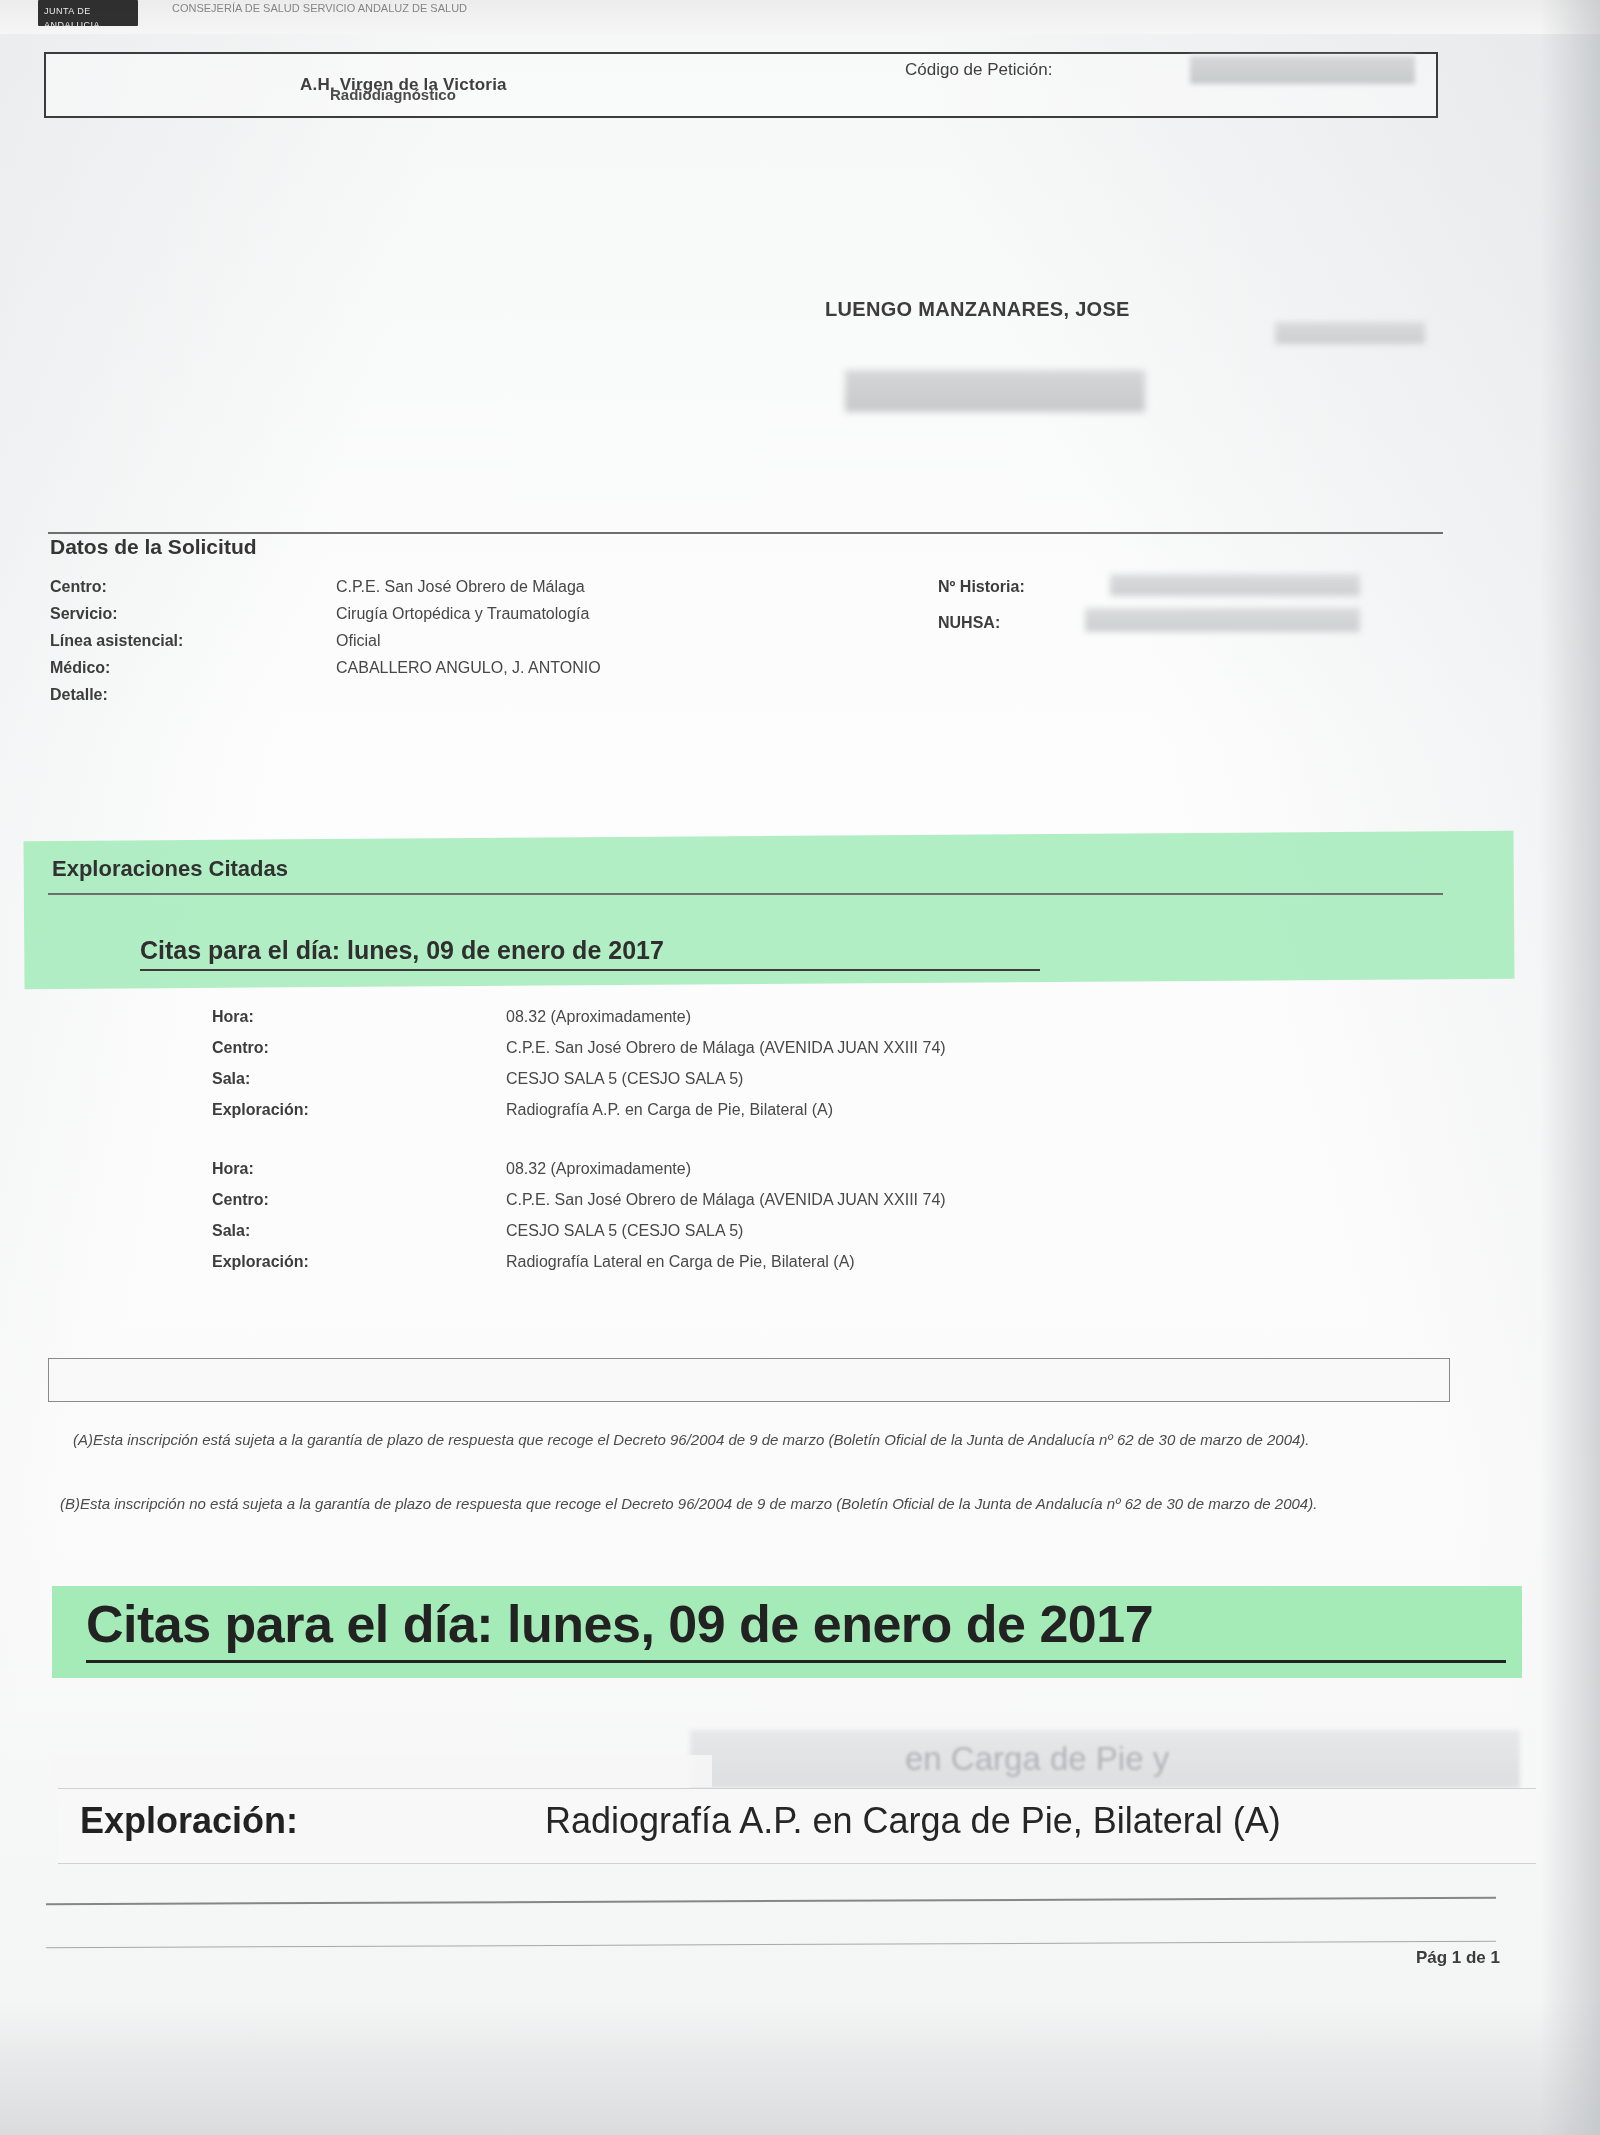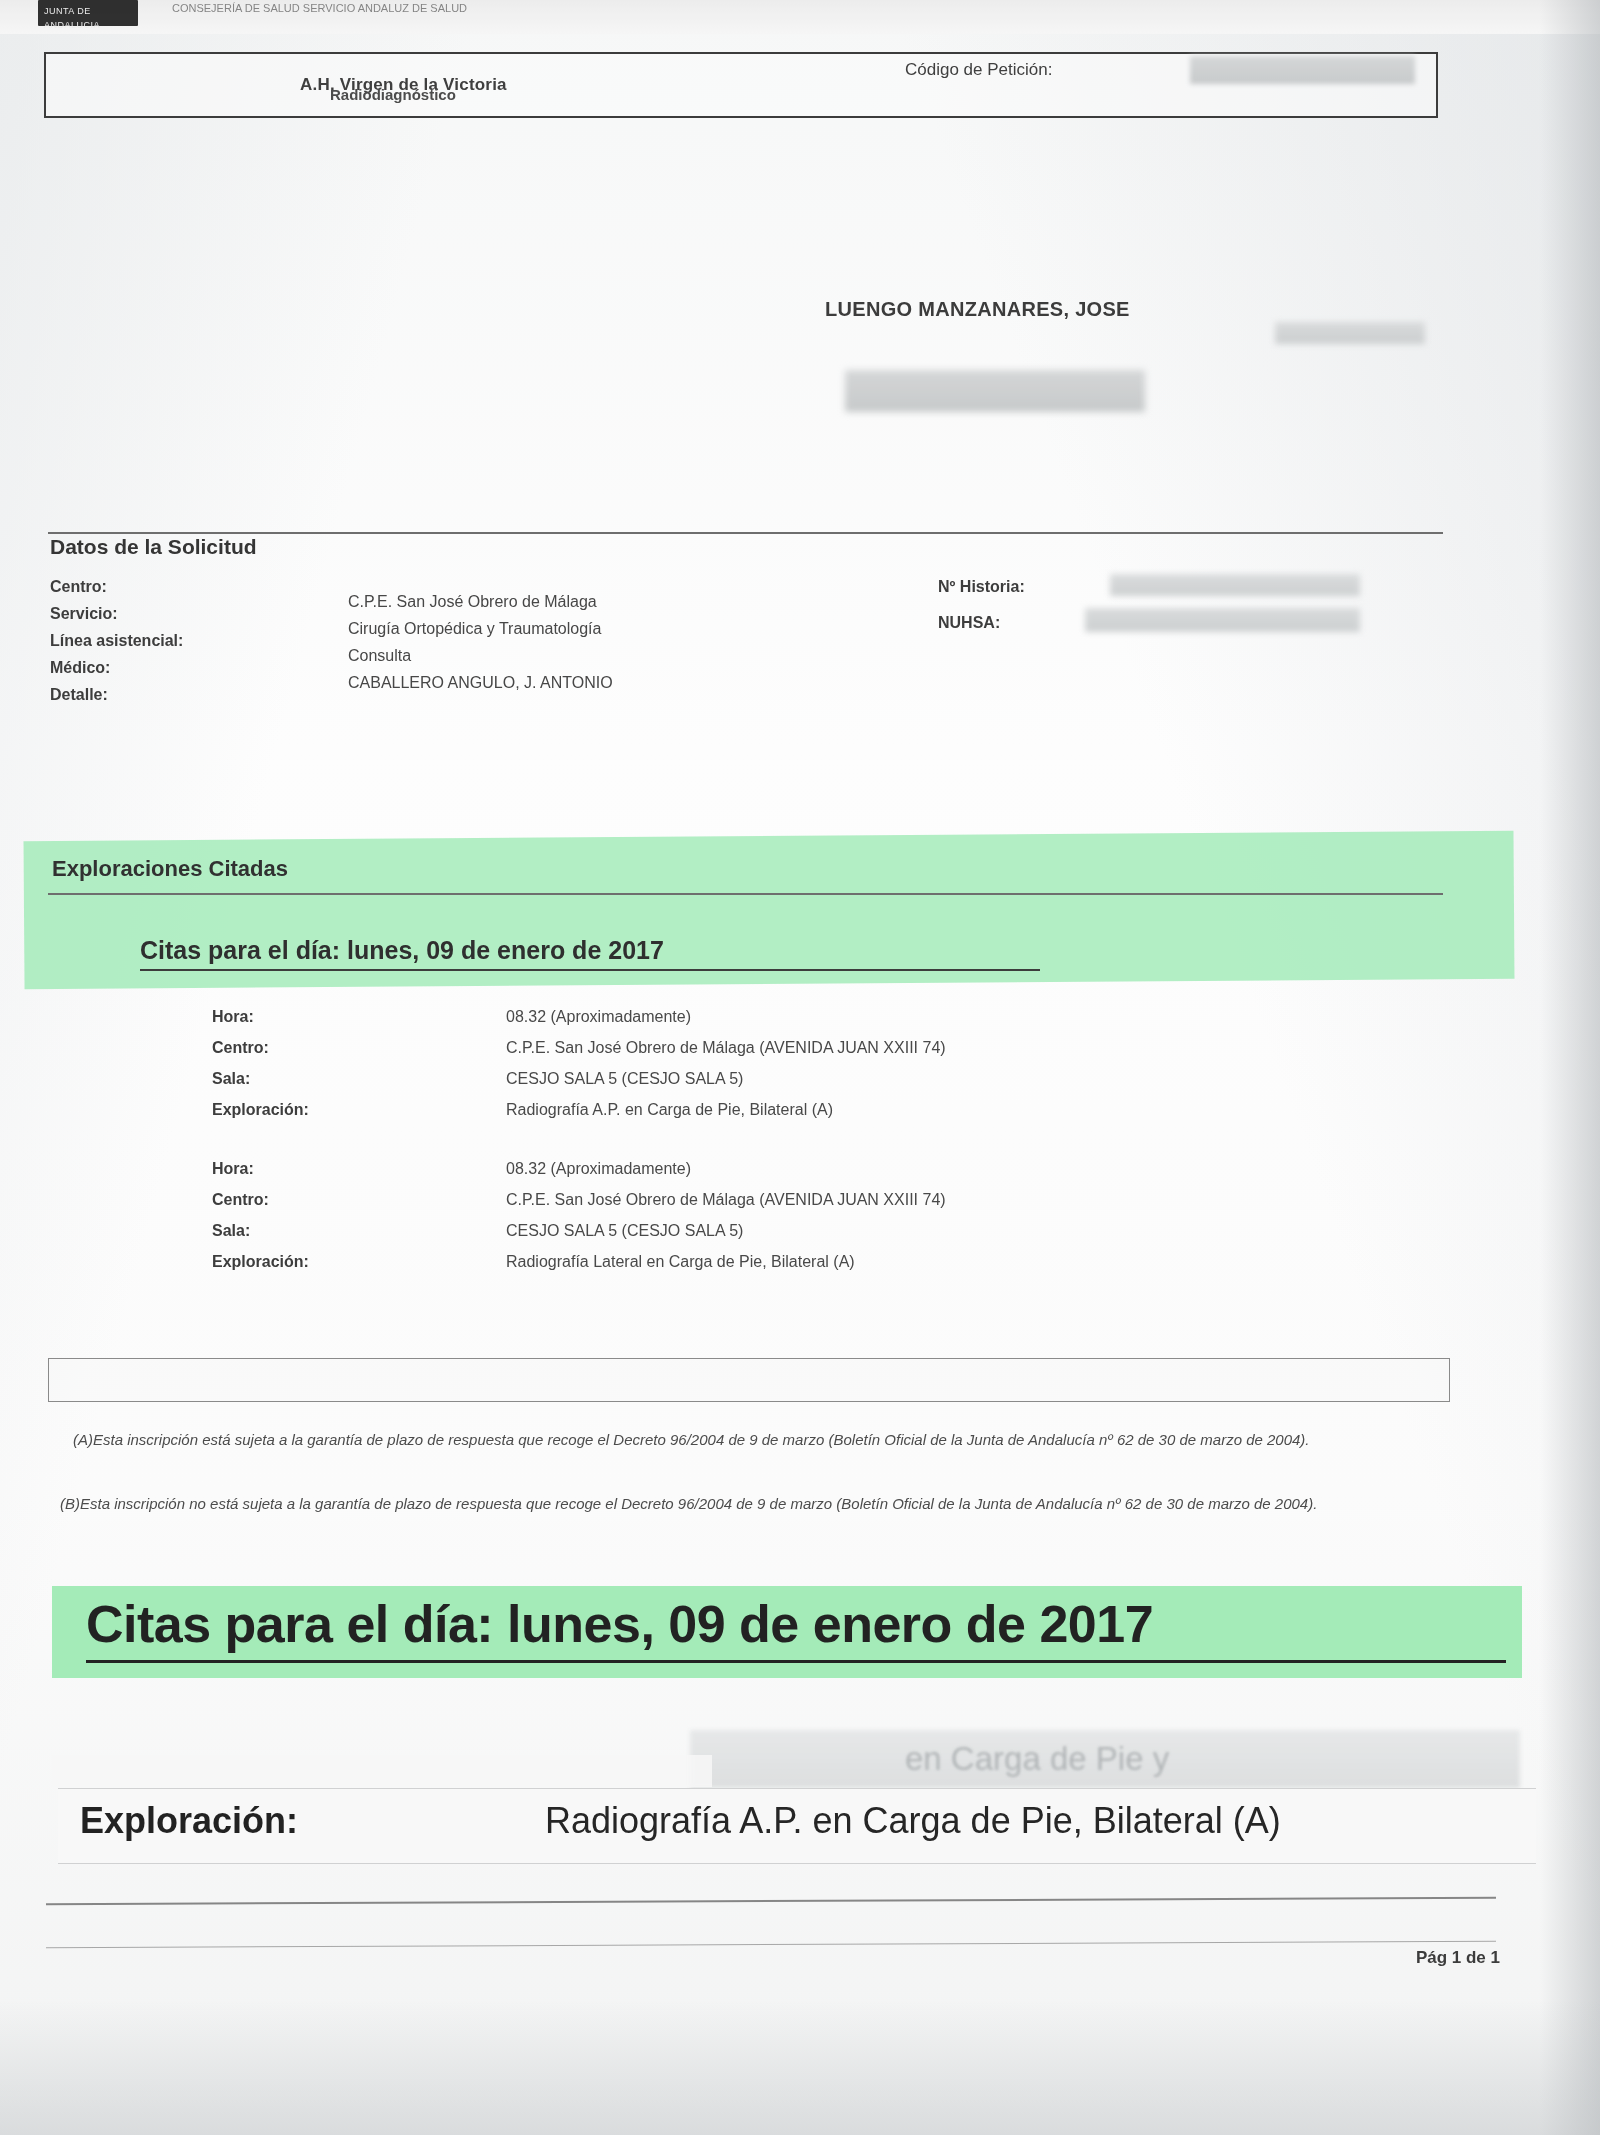--- a/index.html
+++ b/index.html
@@ -115,21 +115,21 @@
     background: #6d6d6d;
   }
 
   .dl-label {
     font-size: 16px; font-weight: bold; color: #3b3b3b;
   }
   .dl-value {
     font-size: 16px; color: #454545;
   }
   .dl-left-label { left: 50px; width: 260px; }
-  .dl-left-value { left: 348px; width: 560px; margin-top: 15px; }
+  .dl-left-value { left: 336px; width: 560px; }
   .dl-right-label { left: 938px; width: 230px; }
 
   #row1-l { top: 578px; } #row1-v { top: 578px; }
   #row2-l { top: 605px; } #row2-v { top: 605px; }
   #row3-l { top: 632px; } #row3-v { top: 632px; }
   #row4-l { top: 659px; } #row4-v { top: 659px; }
   #row5-l { top: 686px; }
 
   #rr1-l { top: 578px; } #rr2-l { top: 614px; }
   #rr1-redact {
@@ -317,21 +317,21 @@
   <div class="blk" id="sec-datos-title">Datos de la Solicitud</div>
   <div class="blk" id="sec-datos-rule"></div>
 
   <div class="blk dl-label dl-left-label" id="row1-l">Centro:</div>
   <div class="blk dl-value dl-left-value" id="row1-v">C.P.E. San José Obrero de Málaga</div>
 
   <div class="blk dl-label dl-left-label" id="row2-l">Servicio:</div>
   <div class="blk dl-value dl-left-value" id="row2-v">Cirugía Ortopédica y Traumatología</div>
 
   <div class="blk dl-label dl-left-label" id="row3-l">Línea asistencial:</div>
-  <div class="blk dl-value dl-left-value" id="row3-v">Consulta</div>
+  <div class="blk dl-value dl-left-value" id="row3-v">Oficial</div>
 
   <div class="blk dl-label dl-left-label" id="row4-l">Médico:</div>
   <div class="blk dl-value dl-left-value" id="row4-v">CABALLERO ANGULO, J. ANTONIO</div>
 
   <div class="blk dl-label dl-left-label" id="row5-l">Detalle:</div>
 
   <div class="blk dl-label dl-right-label" id="rr1-l">Nº Historia:</div>
   <div class="blk" id="rr1-redact"></div>
   <div class="blk dl-label dl-right-label" id="rr2-l">NUHSA:</div>
   <div class="blk" id="rr2-redact"></div>

